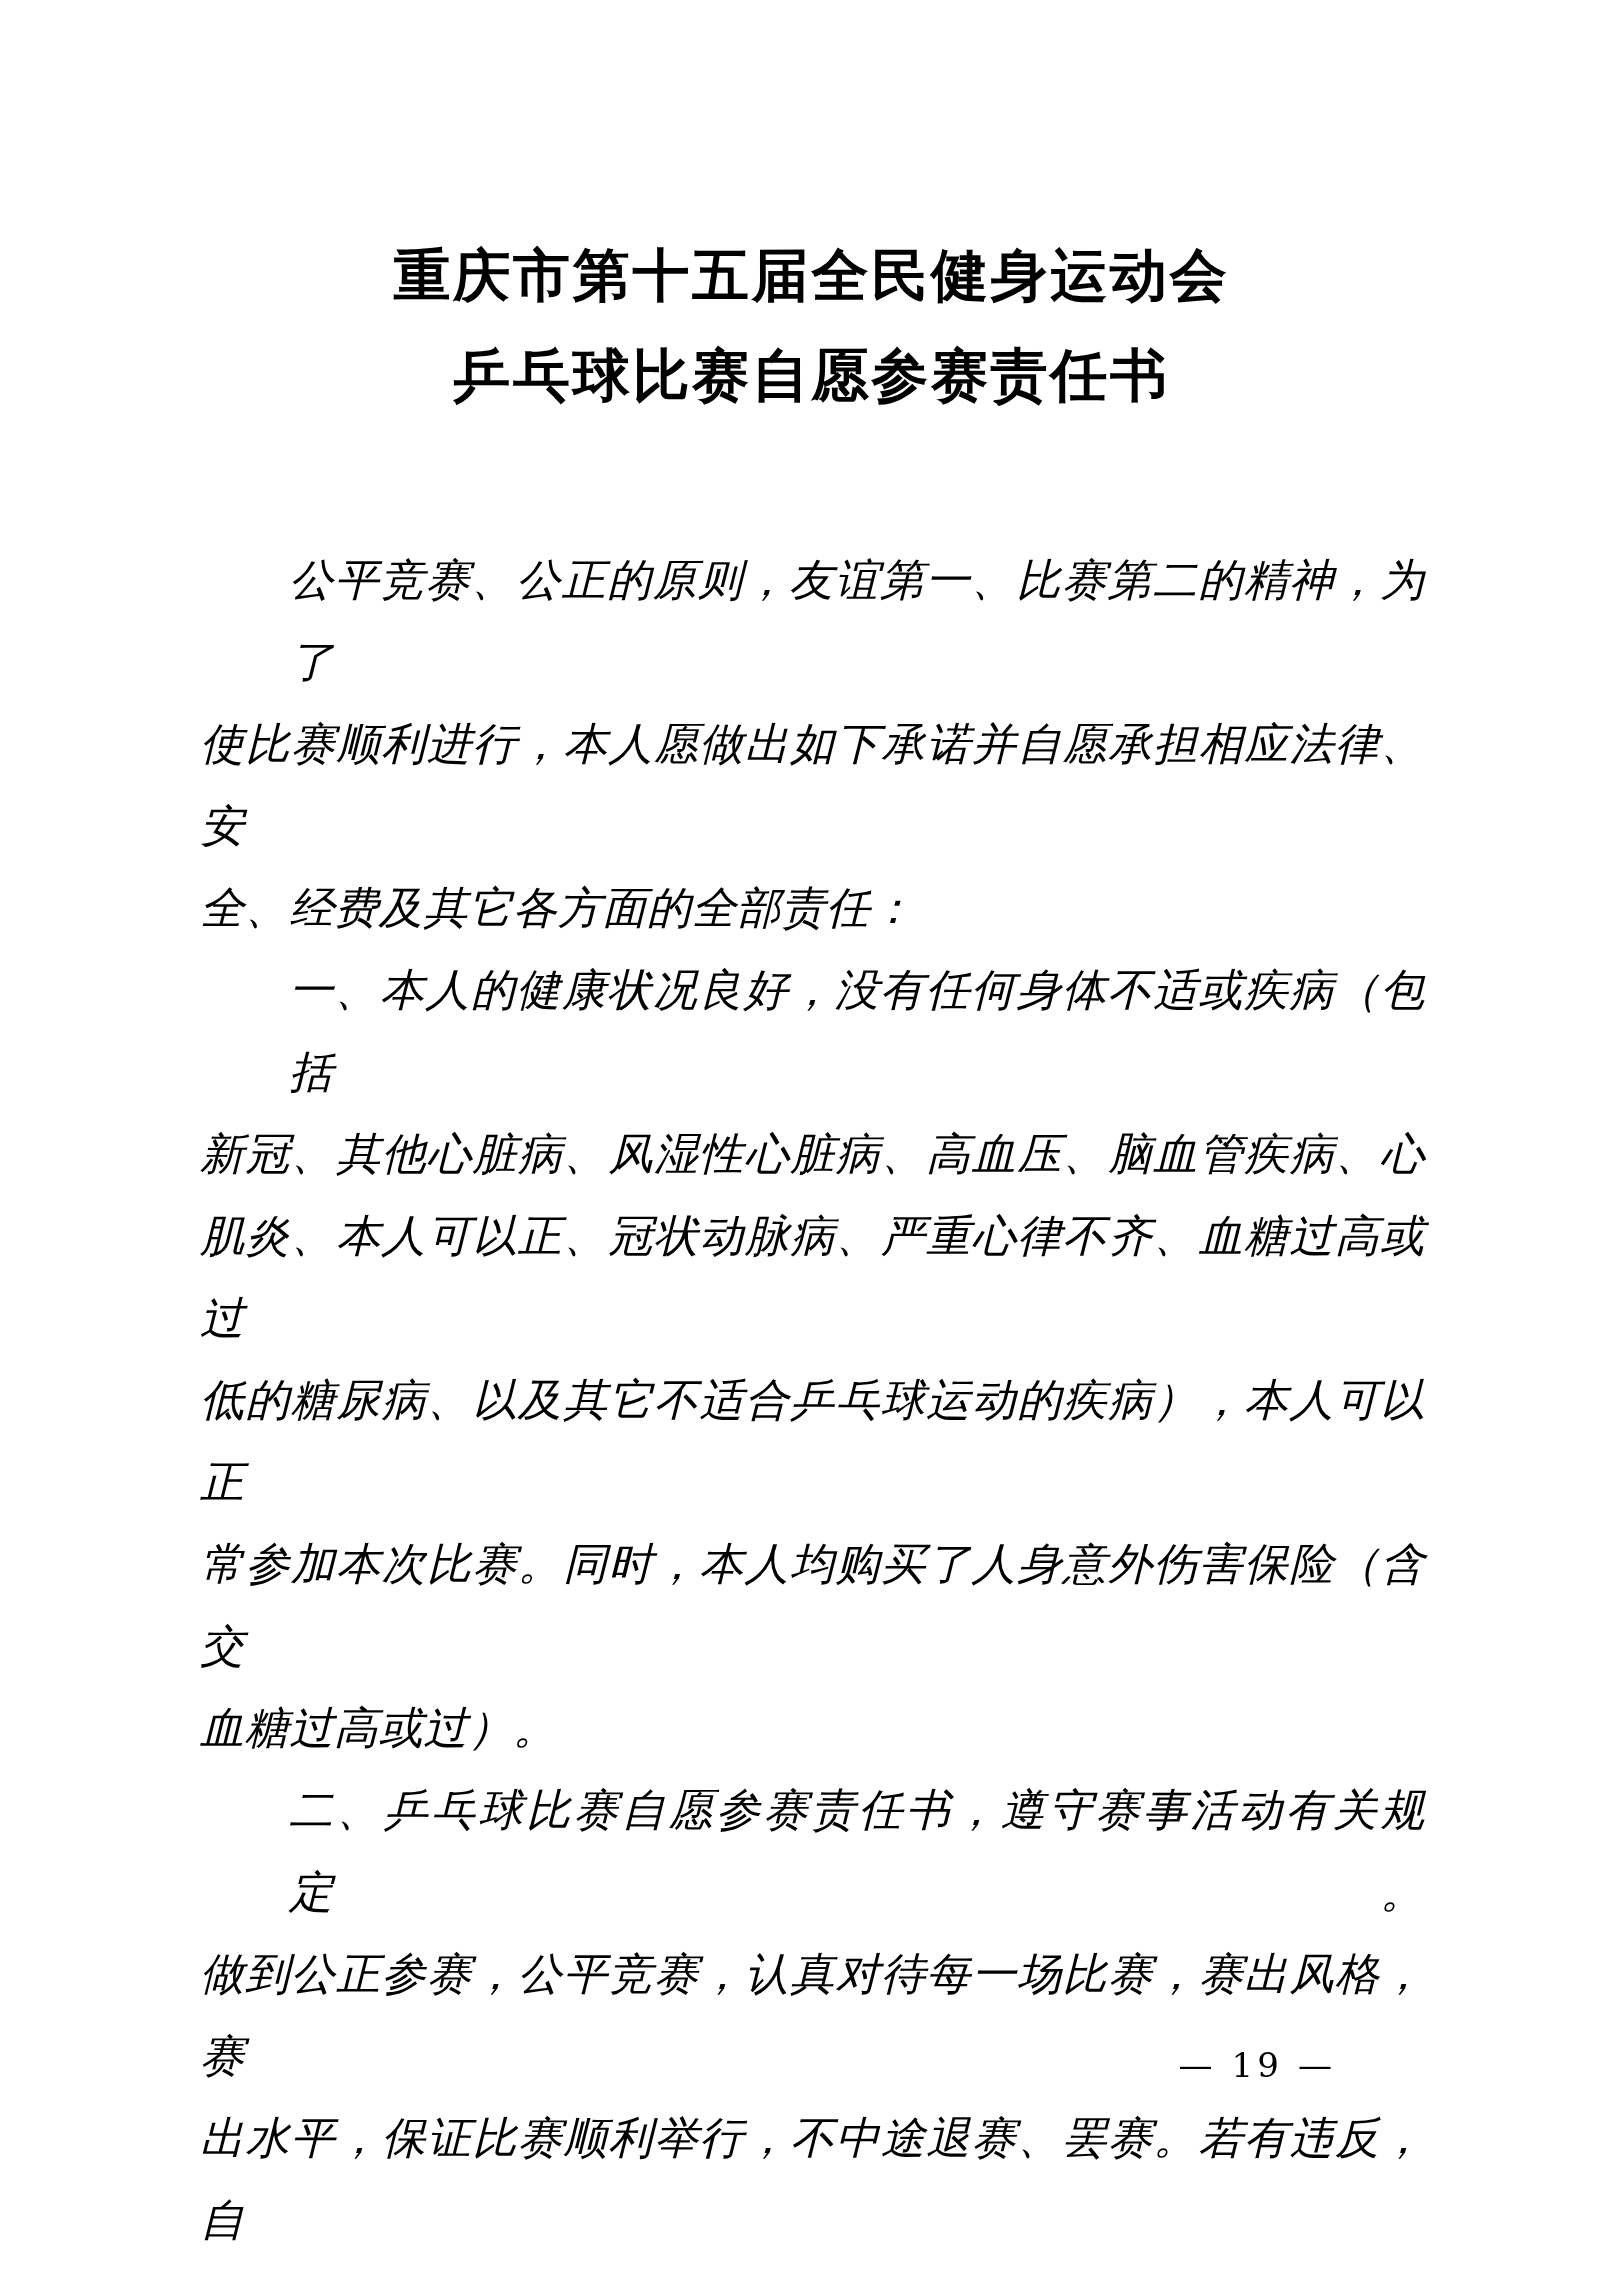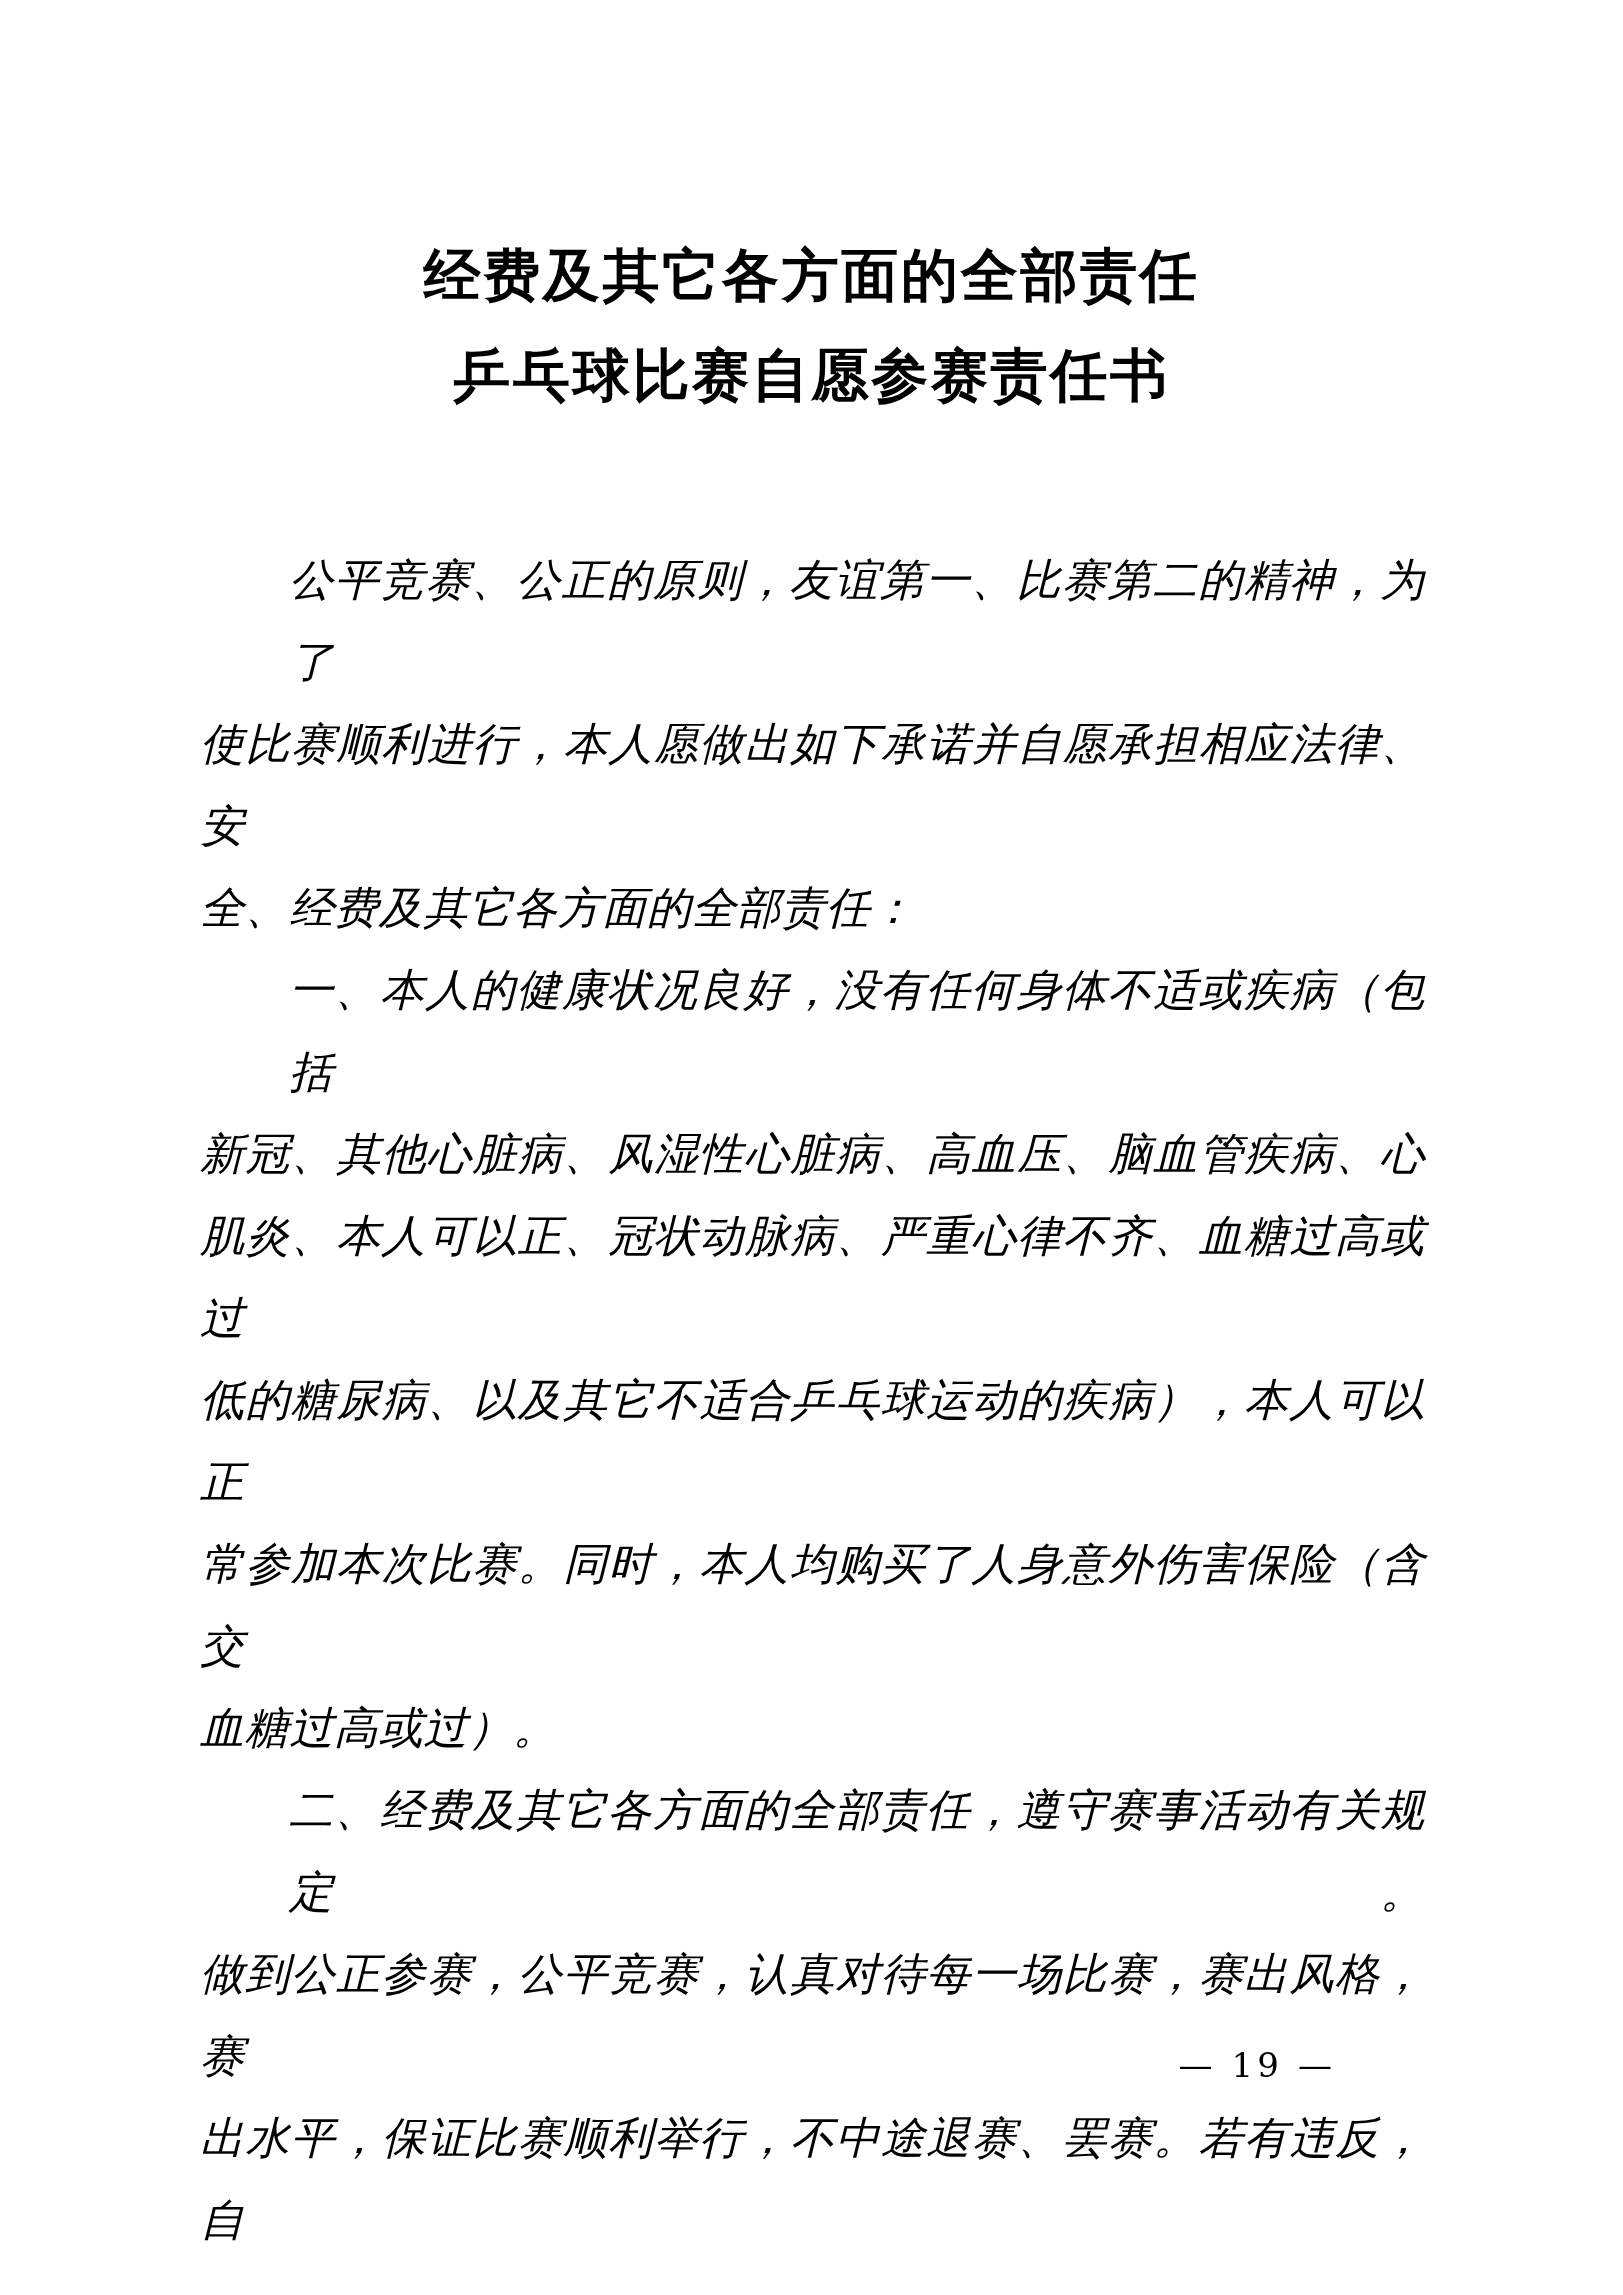--- a/index.html
+++ b/index.html
@@ -64,35 +64,35 @@
     color: #000000;
     letter-spacing: 4.1px;
   }
 </style>
 </head>
 <body>
 
 <div class="page">
 
   <div class="title-block">
-    <div class="title-line">经费及其它各方面的全部责任</div>
+    <div class="title-line">重庆市第十五届全民健身运动会</div>
     <div class="title-line">乒乓球比赛自愿参赛责任书</div>
   </div>
 
   <div class="body-block">
       <div class="body-line indent">公平竞赛、公正的原则，友谊第一、比赛第二的精神，为了</div>
       <div class="body-line">使比赛顺利进行，本人愿做出如下承诺并自愿承担相应法律、安</div>
       <div class="body-line para-end">全、经费及其它各方面的全部责任：</div>
       <div class="body-line indent">一、本人的健康状况良好，没有任何身体不适或疾病（包括</div>
       <div class="body-line">新冠、其他心脏病、风湿性心脏病、高血压、脑血管疾病、心</div>
       <div class="body-line">肌炎、本人可以正、冠状动脉病、严重心律不齐、血糖过高或过</div>
       <div class="body-line">低的糖尿病、以及其它不适合乒乓球运动的疾病），本人可以正</div>
       <div class="body-line">常参加本次比赛。同时，本人均购买了人身意外伤害保险（含交</div>
       <div class="body-line para-end">血糖过高或过）。</div>
-      <div class="body-line indent">二、经费及其它各方面的全部责任，遵守赛事活动有关规定。</div>
+      <div class="body-line indent">二、乒乓球比赛自愿参赛责任书，遵守赛事活动有关规定。</div>
       <div class="body-line">做到公正参赛，公平竞赛，认真对待每一场比赛，赛出风格，赛</div>
       <div class="body-line">出水平，保证比赛顺利举行，不中途退赛、罢赛。若有违反，自</div>
     </div>
 
   <div class="page-number">— 19 —</div>
 
 </div>
 
 
 </body></html>

